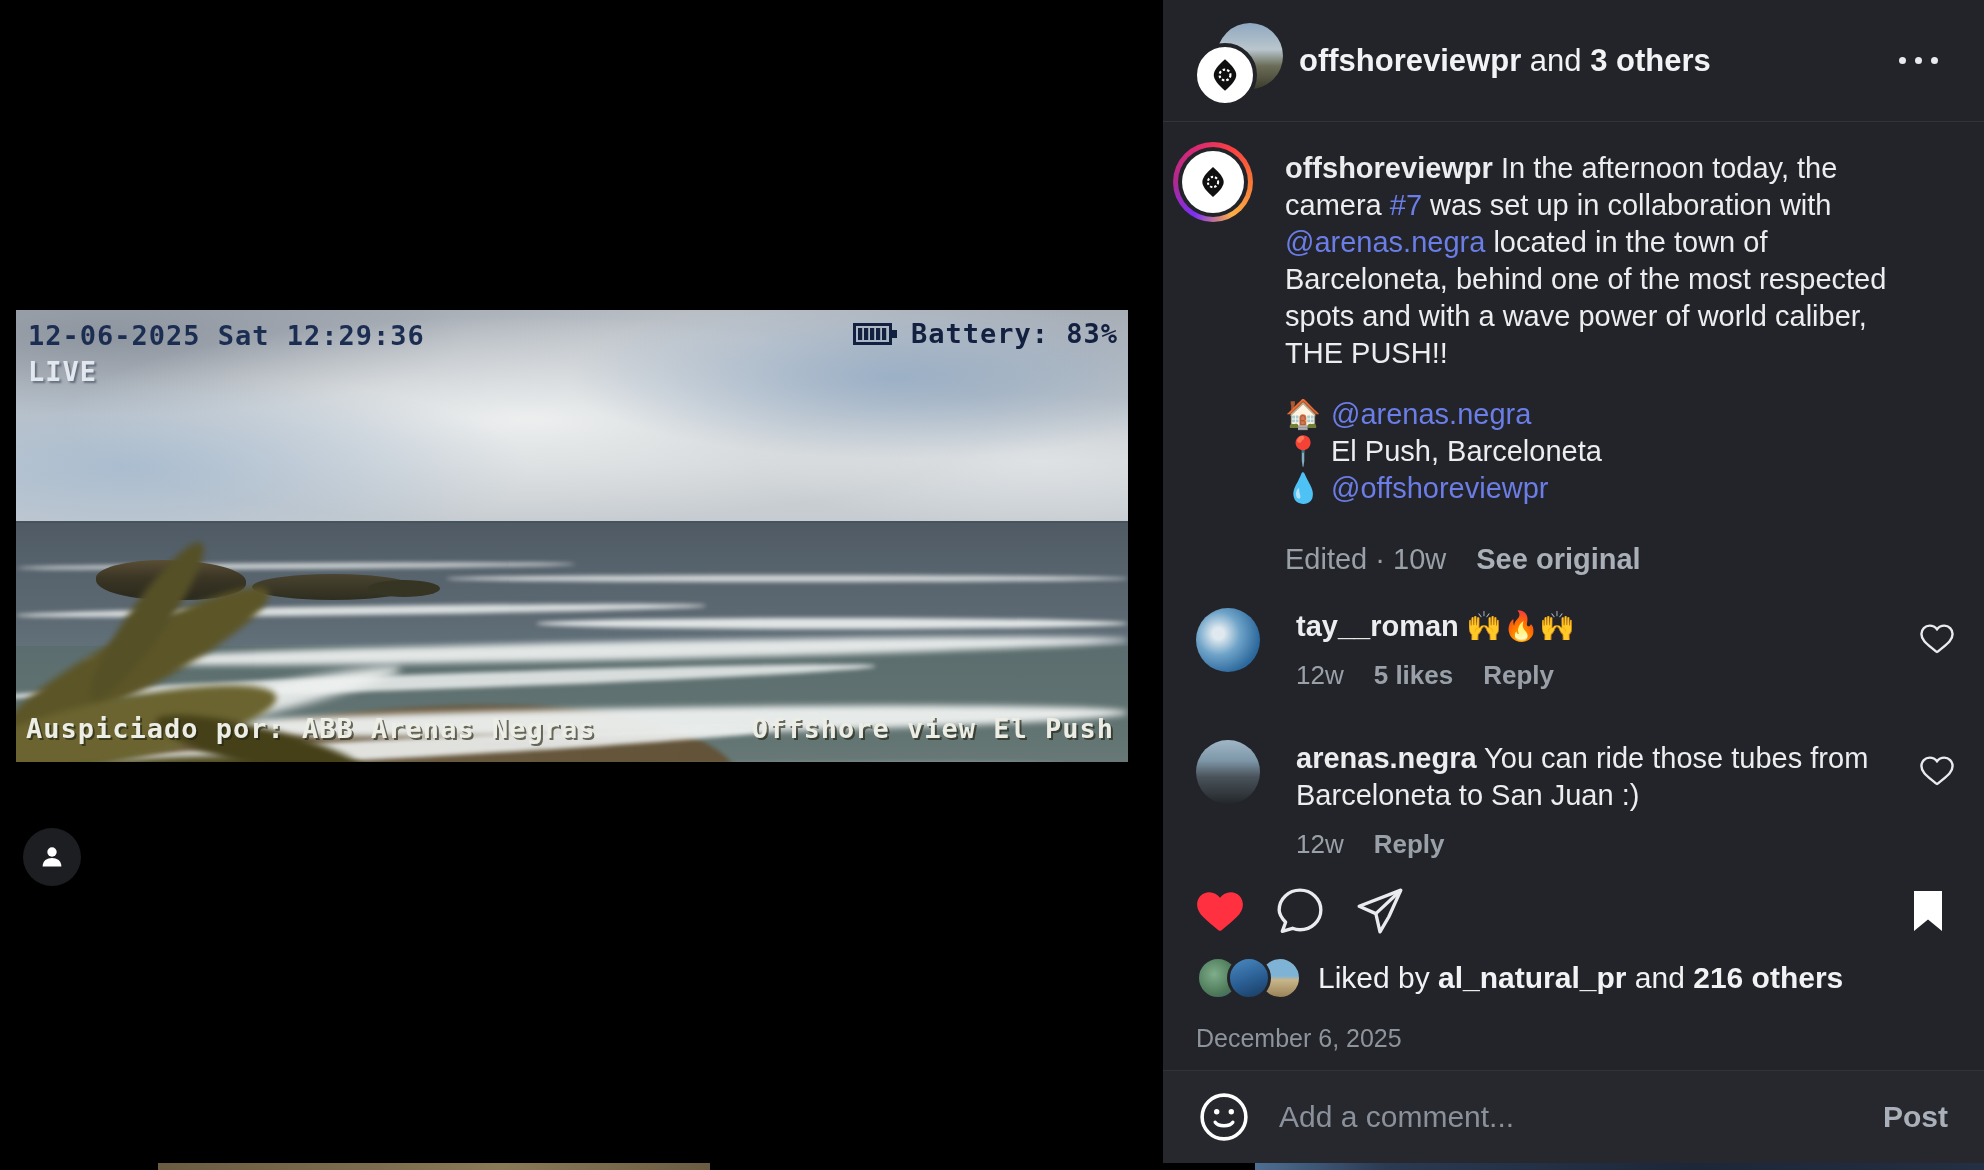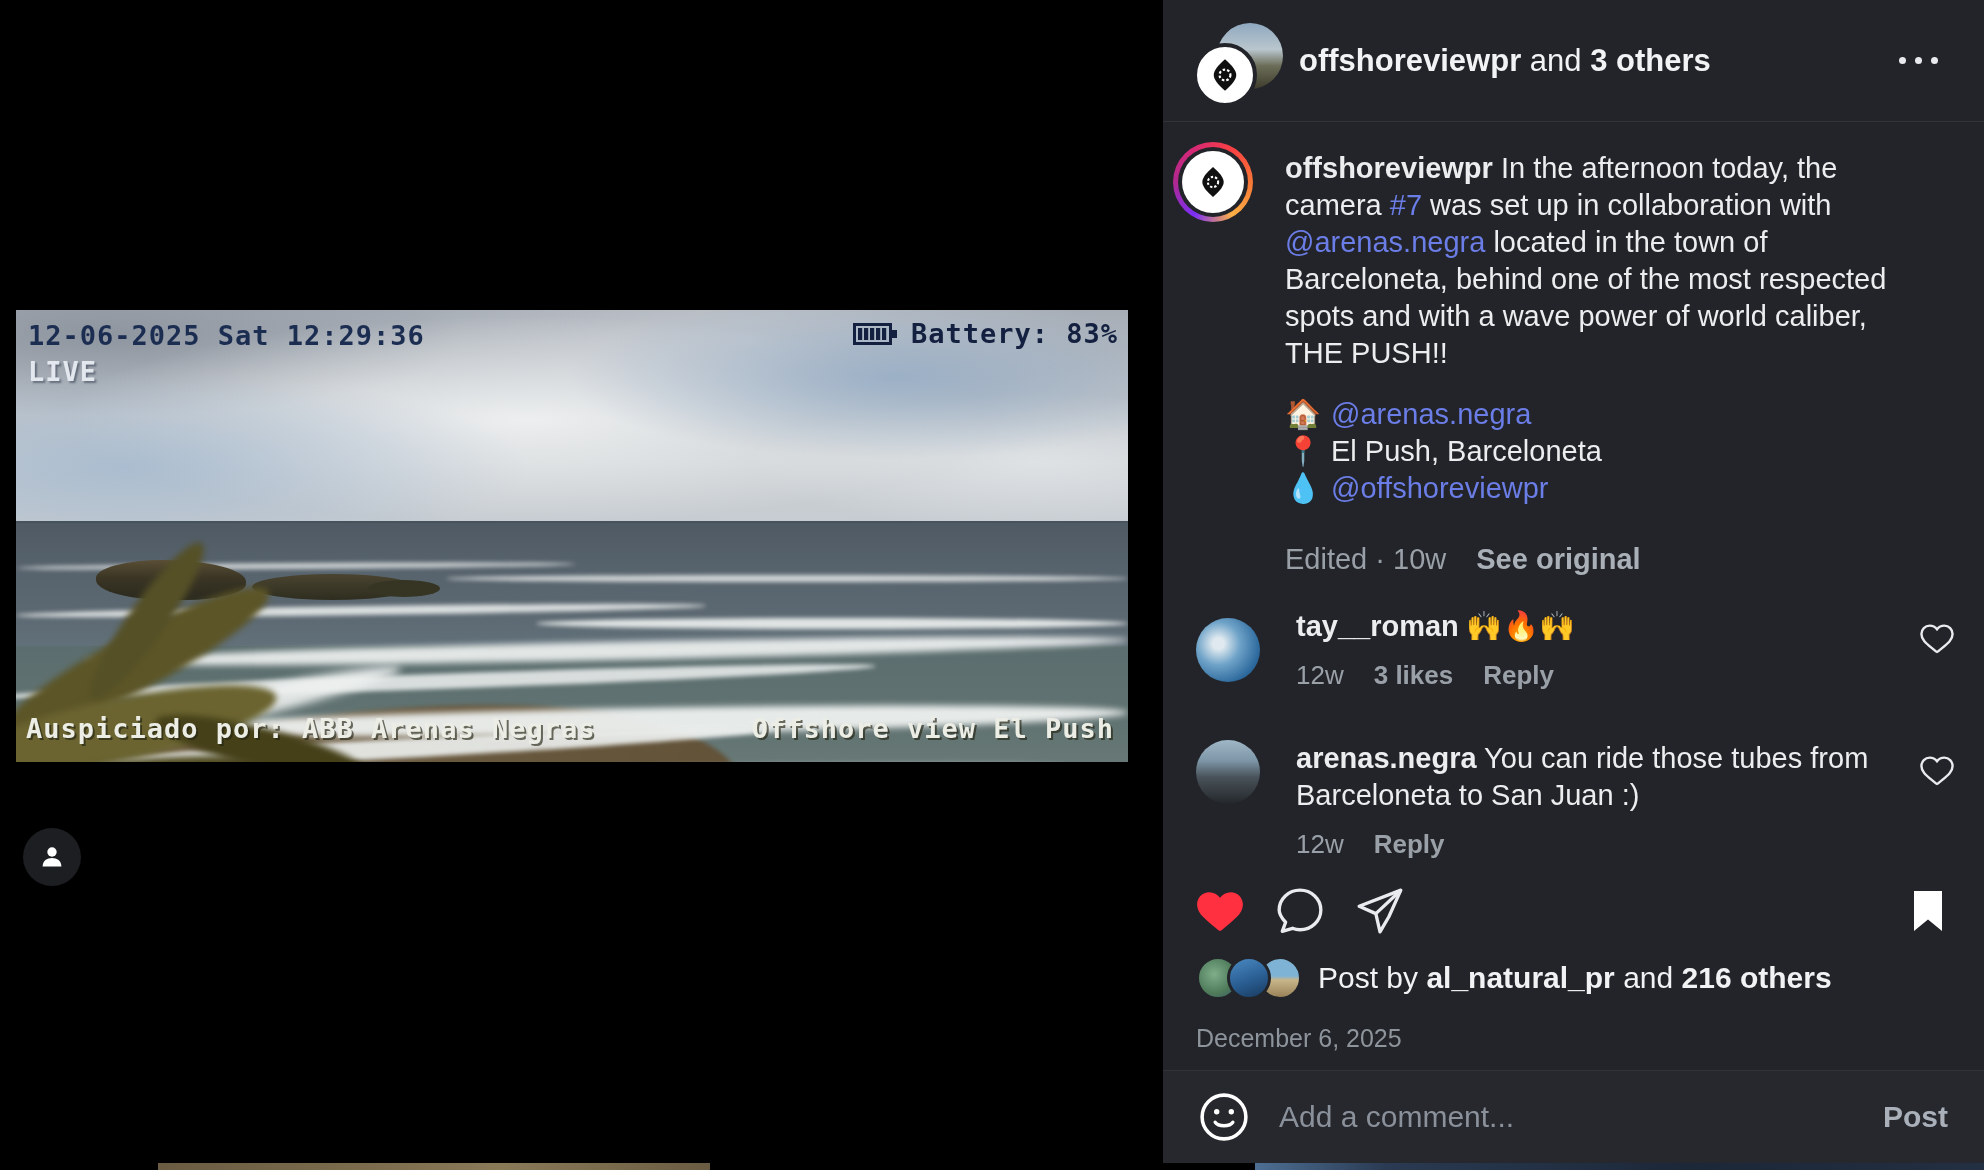--- a/index.html
+++ b/index.html
@@ -92,21 +92,21 @@
     display:flex;align-items:center;justify-content:center;}
   .caption-body{margin-left:32px;margin-top:8px;width:640px;font-size:29px;line-height:37px;color:#ecedef;}
   .seg-bold{font-weight:bold;}
   .seg-link{color:var(--link);cursor:pointer;}
   .loc-list{margin-top:24px;}
   .loc-line{line-height:37px;font-size:29px;}
   .loc-emoji{display:inline-block;width:46px;}
   .edited-row{margin-top:34px;font-size:29px;color:var(--text-secondary);}
   .see-original{font-weight:bold;color:#aab0b8;margin-left:22px;cursor:pointer;}
   .comment{display:flex;padding:0 30px 0 33px;position:relative;}
-  .c1{margin-top:30px;align-items:center;}
+  .c1{margin-top:30px;}
   .c2{margin-top:48px;}
   .c-avatar{flex:none;width:64px;height:64px;border-radius:50%;}
   .av-surf{background:radial-gradient(circle at 35% 40%,#dfe9ef 10%,#6fa3c8 38%,#2e6a9e 72%,#1b4a77 100%);}
   .av-town{background:linear-gradient(180deg,#9fb6c6 0%,#7e97a8 32%,#49525a 58%,#23272a 100%);}
   .c-body{margin-left:36px;width:600px;}
   .c-text{font-size:29px;line-height:37px;color:#ecedef;}
   .c-meta{margin-top:14px;font-size:26px;color:var(--text-secondary);display:flex;gap:30px;line-height:33px;}
   .c-meta .strong{font-weight:bold;cursor:pointer;}
   .c-like{position:absolute;right:30px;top:12px;cursor:pointer;}
   .actions{position:absolute;top:886px;left:0;right:0;padding:0 32px;display:flex;align-items:center;}
@@ -253,21 +253,21 @@
           </div>
         </div>
       </div>
 
       <div class="comment c1">
         <div class="c-avatar av-surf"></div>
         <div class="c-body">
           <div class="c-text"><span class="seg-bold">tay__roman</span><span class="seg-plain"> 🙌🔥🙌</span></div>
           <div class="c-meta">
             <span>12w</span>
-            <span class="strong">3 likes</span>
+            <span class="strong">5 likes</span>
             <span class="strong">Reply</span>
           </div>
         </div>
         <div class="c-like">
           <svg width="34" height="34" viewBox="0 0 48 48">
             <path d="M34.3 8c-4.1 0-7.9 2-10.3 5.2C21.6 10 17.8 8 13.7 8 7.2 8 2 13.2 2 19.7c0 9.5 9.6 15.2 20.5 24.7.9.8 2.1.8 3 0C36.4 34.9 46 29.2 46 19.7 46 13.2 40.8 8 34.3 8z" fill="none" stroke="#e9ebee" stroke-width="3.4"></path>
           </svg>
         </div>
       </div>
 
@@ -313,21 +313,21 @@
         </svg>
       </div>
     </div>
 
     <div class="liked-row">
       <div class="liker-stack">
         <div class="liker lk1"></div>
         <div class="liker lk2"></div>
         <div class="liker lk3"></div>
       </div>
-      <div class="liked-text"><span class="seg-plain">Post by </span><span class="seg-bold">al_natural_pr</span><span class="seg-plain"> and </span><span class="seg-bold">216 others</span></div>
+      <div class="liked-text"><span class="seg-plain">Liked by </span><span class="seg-bold">al_natural_pr</span><span class="seg-plain"> and </span><span class="seg-bold">216 others</span></div>
     </div>
 
     <div class="date-row">December 6, 2025</div>
 
     <div class="composer">
       <div class="icon-btn">
         <svg width="50" height="50" viewBox="0 0 48 48">
           <circle cx="24" cy="24" r="21" fill="none" stroke="#fff" stroke-width="3.4"></circle>
           <circle cx="17" cy="19" r="2.6" fill="#fff"></circle>
           <circle cx="31" cy="19" r="2.6" fill="#fff"></circle>

